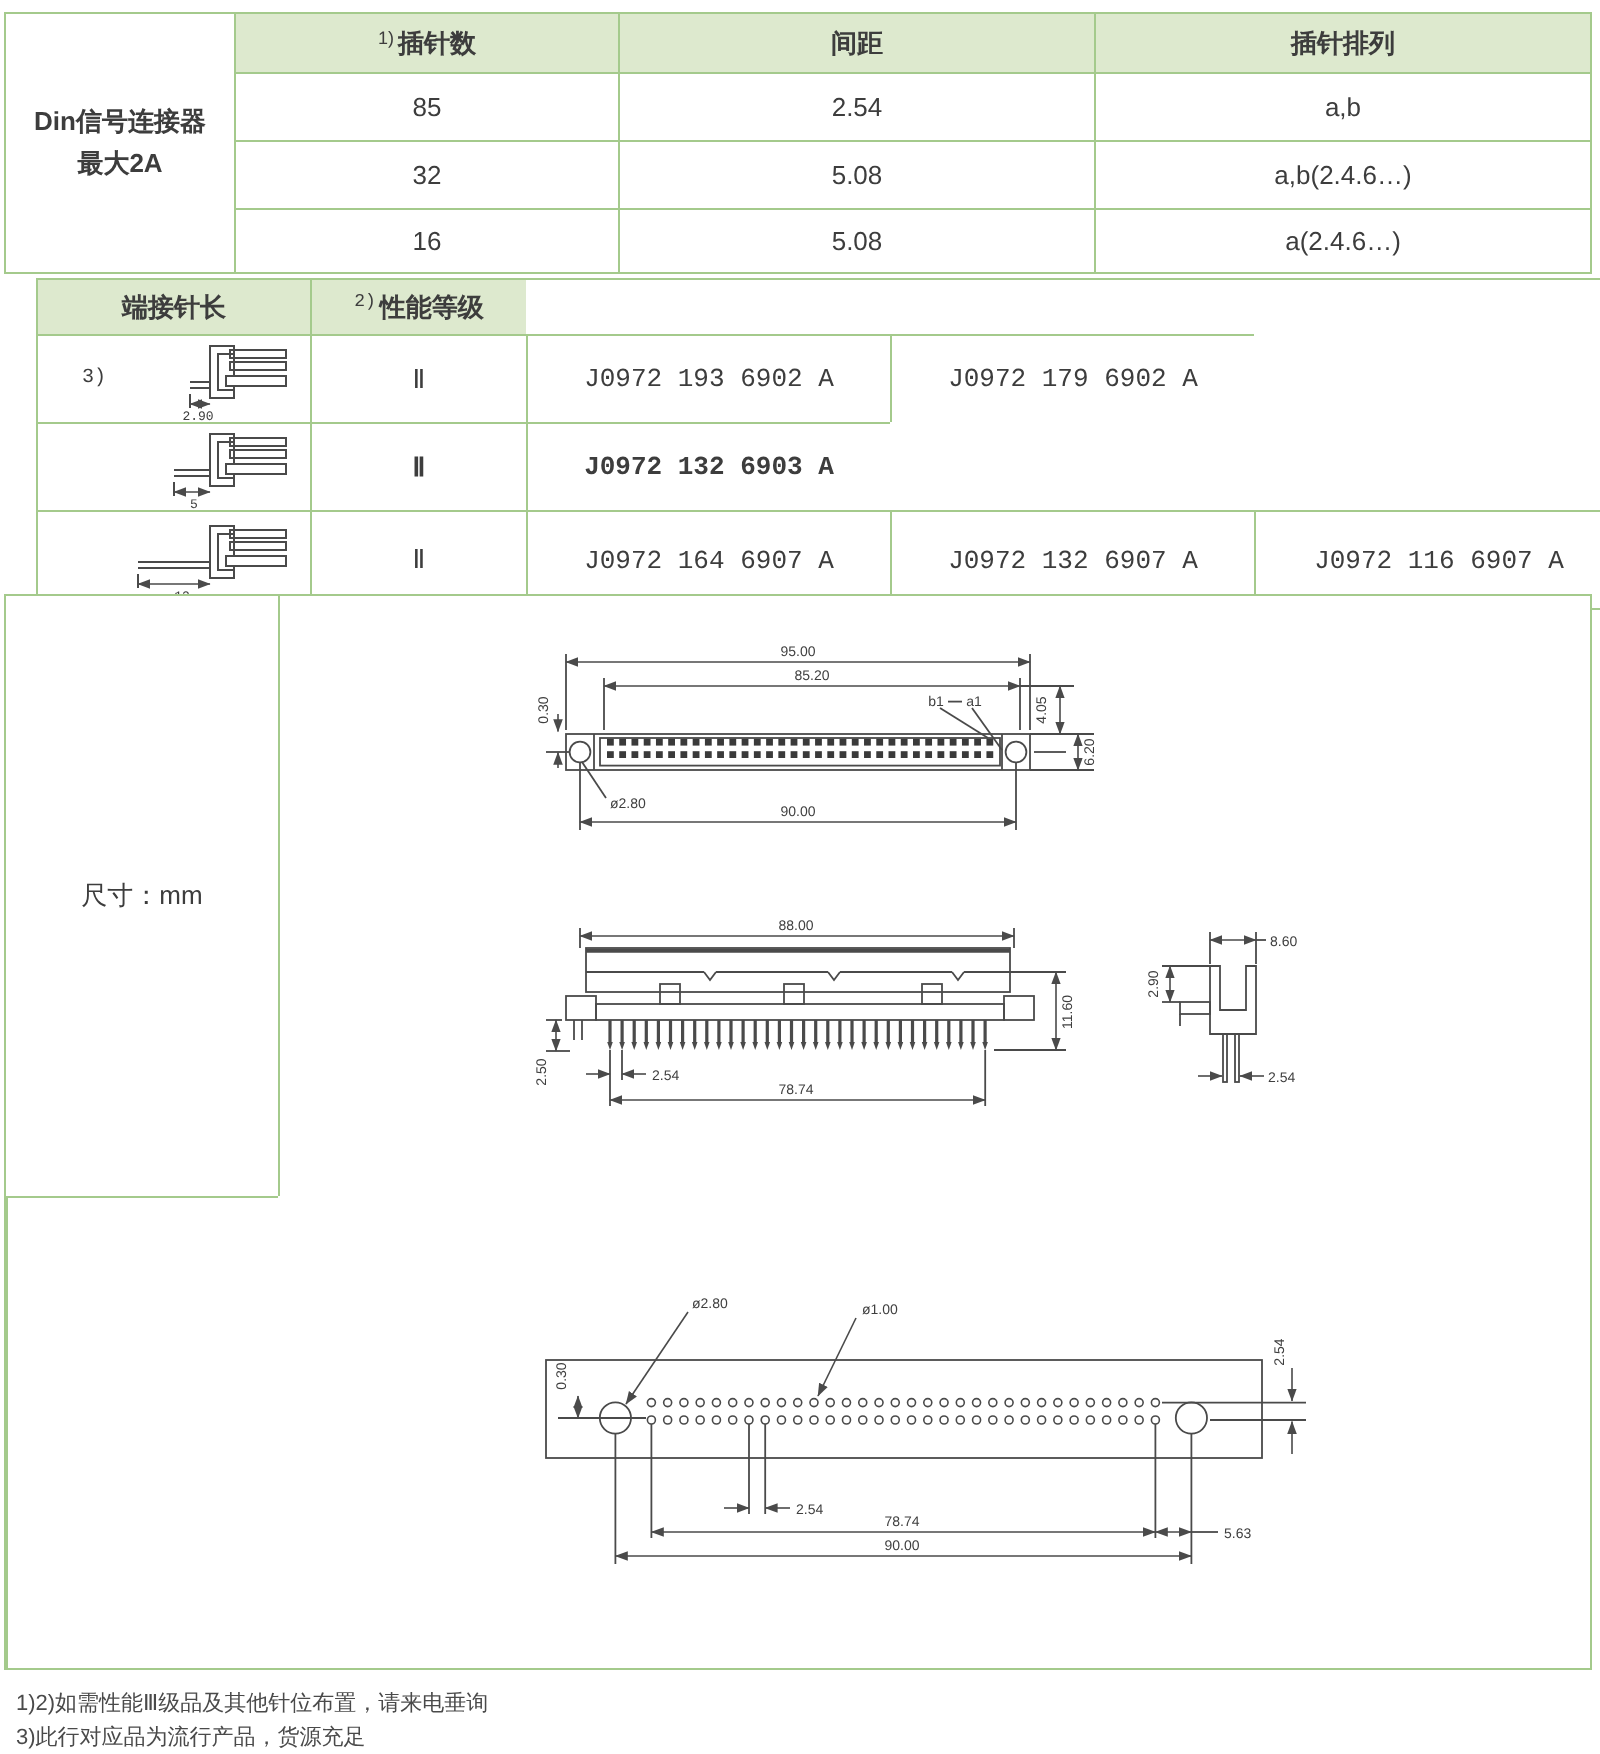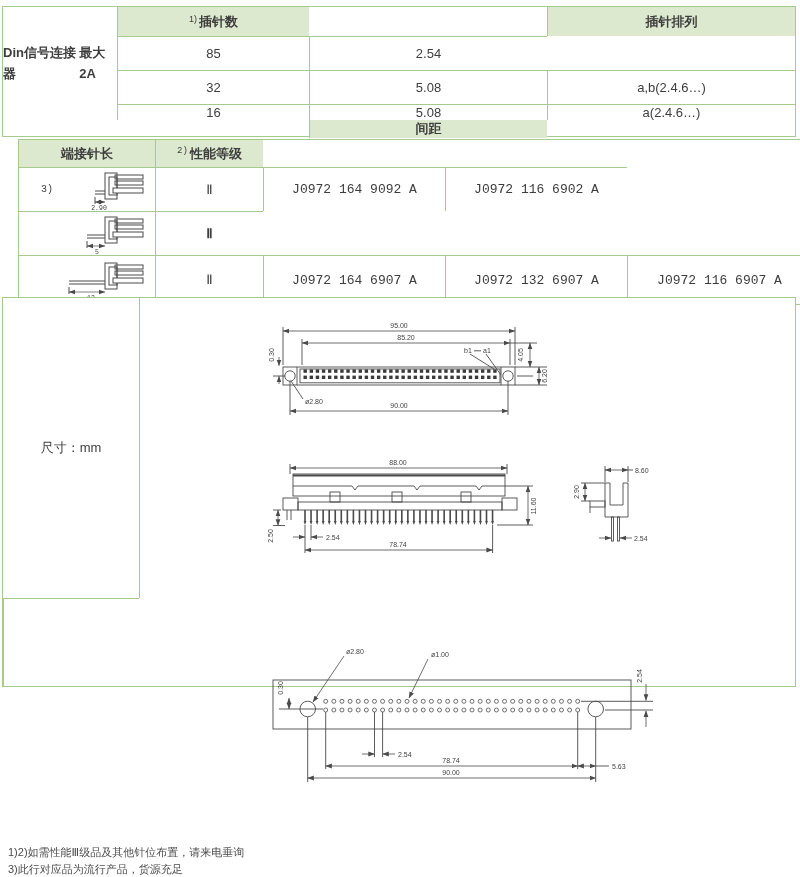--- a/index.html
+++ b/index.html
@@ -7,22 +7,22 @@
   body{width:800px;height:877px;position:relative;background:#fff;
        font-family:"Liberation Sans","DejaVu Sans",sans-serif;color:var(--text);}
   .grid{position:absolute;display:grid;border:1px solid var(--border);background:#fff;box-sizing:border-box;}
   .c{display:flex;align-items:center;justify-content:center;font-size:13px;box-sizing:border-box;}
   .bL{border-left:1px solid var(--border);}
   .bT{border-top:1px solid var(--border);}
   .hdr{background:var(--header_bg);font-weight:bold;}
   .sup{font-size:9px;position:relative;top:-3px;margin-right:2px;font-weight:normal;}
   #t1{left:2px;top:6px;width:794px;height:131px;grid-template-columns:114px 192px 238px 1fr;grid-template-rows:29px 34px 34px 1fr;}
   #t2{left:18px;top:139px;width:794px;height:166px;grid-template-columns:136px 108px 182px 182px 1fr;grid-template-rows:27px 44px 44px 1fr;font-family:Liberation Mono, monospace;}
-  #secs{left:2px;top:297px;width:794px;height:390px;grid-template-columns:136px 1fr;grid-template-rows:300px 1fr;}
-  .prod{flex-direction:row;line-height:1.6;font-weight:bold;grid-row:1/5;}
+  #secs{left:2px;top:297px;width:794px;height:538px;grid-template-columns:136px 1fr;grid-template-rows:300px 1fr;}
+  .prod{flex-direction:column;line-height:1.6;font-weight:bold;grid-row:1/5;}
   .iconcell{justify-content:flex-start;padding-left:22px;}
   .note{width:16px;font-size:10px;flex:none;}
   .svgabs{position:absolute;pointer-events:none;}
   .ln{fill:none;stroke:#4a4a4a;stroke-width:0.9;}
   .dim{stroke:#4a4a4a;stroke-width:0.8;marker-start:url(#ar);marker-end:url(#ar);}
   .dhalf-e{stroke:#4a4a4a;stroke-width:0.8;marker-end:url(#ar);}
   .dhalf-s{stroke:#4a4a4a;stroke-width:0.8;marker-start:url(#ar);}
   .dt{font-size:7px;fill:#3f3f3f;text-anchor:middle;}
   .dts{font-size:7px;fill:#3f3f3f;text-anchor:start;}
   .foot{position:absolute;left:8px;top:844px;font-size:11px;line-height:1.55;color:#4a4a4a;}
@@ -44,29 +44,30 @@
 
 <div id="t1" class="grid">
   <div class="c prod">
     <span>Din信号连接器</span>
     <span>最大2A</span>
   </div>
   <div class="c hdr bL" style="grid-column:2">
     <span class="sup">1)</span>
     <span>插针数</span>
   </div>
+  <div class="c hdr bL" style="grid-column:3">
+      <span>间距</span>
+    </div>
   <div class="c hdr bL" style="grid-column:4">
       <span>插针排列</span>
     </div>
-  <div class="c hdr bL" style="grid-column:3">
-      <span>间距</span>
-    </div>
 
   <div class="c bL bT" style="grid-column:2;grid-row:2">85</div>
   <div class="c bL bT" style="grid-column:3;grid-row:2">2.54</div>
+  <div class="c bL bT" style="grid-column:4;grid-row:2">a,b</div>
 
   <div class="c bL bT" style="grid-column:2;grid-row:3">32</div>
   <div class="c bL bT" style="grid-column:3;grid-row:3">5.08</div>
   <div class="c bL bT" style="grid-column:4;grid-row:3">a,b(2.4.6…)</div>
 
   <div class="c bL bT" style="grid-column:2;grid-row:4">16</div>
   <div class="c bL bT" style="grid-column:3;grid-row:4">5.08</div>
   <div class="c bL bT" style="grid-column:4;grid-row:4">a(2.4.6…)</div>
 </div>
 
@@ -91,41 +92,42 @@
           <rect x="52" y="9" width="8" height="18"></rect>
           <rect x="56" y="20" width="30" height="5" fill="#fff"></rect>
           <line x1="38" y1="23" x2="48" y2="23"></line>
           <line x1="38" y1="26" x2="48" y2="26"></line>
           <line x1="38" y1="29" x2="38" y2="36"></line>
           <line x1="38" y1="34" x2="48" y2="34" stroke-width="0.7" marker-start="url(#ar)" marker-end="url(#ar)"></line>
         </g>
       </svg>
   </div>
   <div class="c bL bT" style="grid-row:2">Ⅱ</div>
-  <div class="c bL bT" style="grid-row:2">J0972 164 9092 A</div>
-  <div class="c bL bT" style="grid-row:2">J0972 116 6902 A</div>
+  <div class="c bL bT" style="grid-row:2">J0972 193 6902 A</div>
+  <div class="c bL bT" style="grid-row:2">J0972 179 6902 A</div>
 
   <div class="c bT iconcell" style="grid-row:3">
     <span class="note"></span>
     <svg class="pin-icon" width="90" height="44" viewBox="0 0 90 44">
       <text x="40" y="42">5</text>
     <g stroke="#4a4a4a" stroke-width="1" fill="none">
           <rect x="58" y="7" width="28" height="4"></rect>
           <rect x="58" y="13" width="28" height="4"></rect>
           <rect x="48" y="5" width="12" height="26"></rect>
           <rect x="52" y="9" width="8" height="18"></rect>
           <rect x="56" y="20" width="30" height="5" fill="#fff"></rect>
           <line x1="30" y1="23" x2="48" y2="23"></line>
           <line x1="30" y1="26" x2="48" y2="26"></line>
           <line x1="30" y1="29" x2="30" y2="36"></line>
           <line x1="30" y1="34" x2="48" y2="34" stroke-width="0.7" marker-start="url(#ar)" marker-end="url(#ar)"></line>
         </g>
       </svg>
   </div>
   <div class="c bL bT" style="grid-row:3;font-weight:bold">Ⅱ</div>
+  <div class="c bL bT" style="grid-row:3;font-weight:bold">J0972 132 6903 A</div>
 
   <div class="c bT iconcell" style="grid-row:4">
     <span class="note"></span>
     <svg class="pin-icon" width="90" height="44" viewBox="0 0 90 44">
       <text x="34" y="42">13</text>
     <g stroke="#4a4a4a" stroke-width="1" fill="none">
           <rect x="58" y="7" width="28" height="4"></rect>
           <rect x="58" y="13" width="28" height="4"></rect>
           <rect x="48" y="5" width="12" height="26"></rect>
           <rect x="52" y="9" width="8" height="18"></rect>

